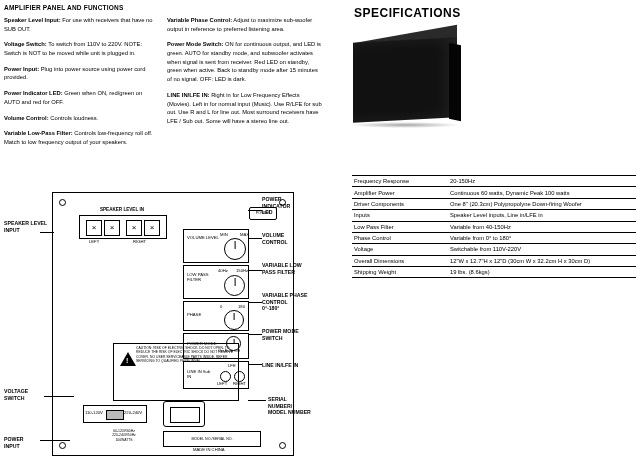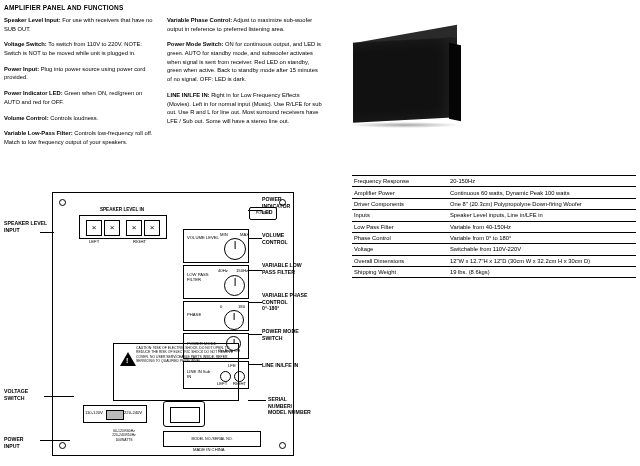--- a/index.html
+++ b/index.html
@@ -156,20 +156,21 @@
         <div class="para"><b>Variable Low-Pass Filter:</b><span> Controls low-frequency roll off. Match to low frequency output of your speakers.</span></div>
       </div>
       <div class="col">
         <div class="para"><b>Variable Phase Control:</b><span> Adjust to maximize sub-woofer output in reference to preferred listening area.</span></div>
         <div class="para"><b>Power Mode Switch:</b><span> ON for continuous output, and LED is green. AUTO for  standby mode, and subwoofer activates when signal is sent from receiver. Red LED on standby, green when active. Back to standby mode after 15 minutes of no signal. OFF: LED is dark.</span></div>
         <div class="para"><b>LINE IN/LFE IN:</b><span> Right in for Low Frequency Effects (Movies). Left in for normal input (Music). Use R/LFE for sub out.  Use R and L for line out.  Most surround receivers have LFE / Sub out.  Some will have a stereo line out.</span></div>
       </div>
     </div>
   </div>
 
+  <div class="spec-title">SPECIFICATIONS</div>
 
   <div class="speaker-img">
     <div class="spk-top"></div>
     <div class="spk-body"></div>
     <div class="spk-side"></div>
     <div class="spk-shadow"></div>
   </div>
 
   <table class="specs">
     <tbody>

